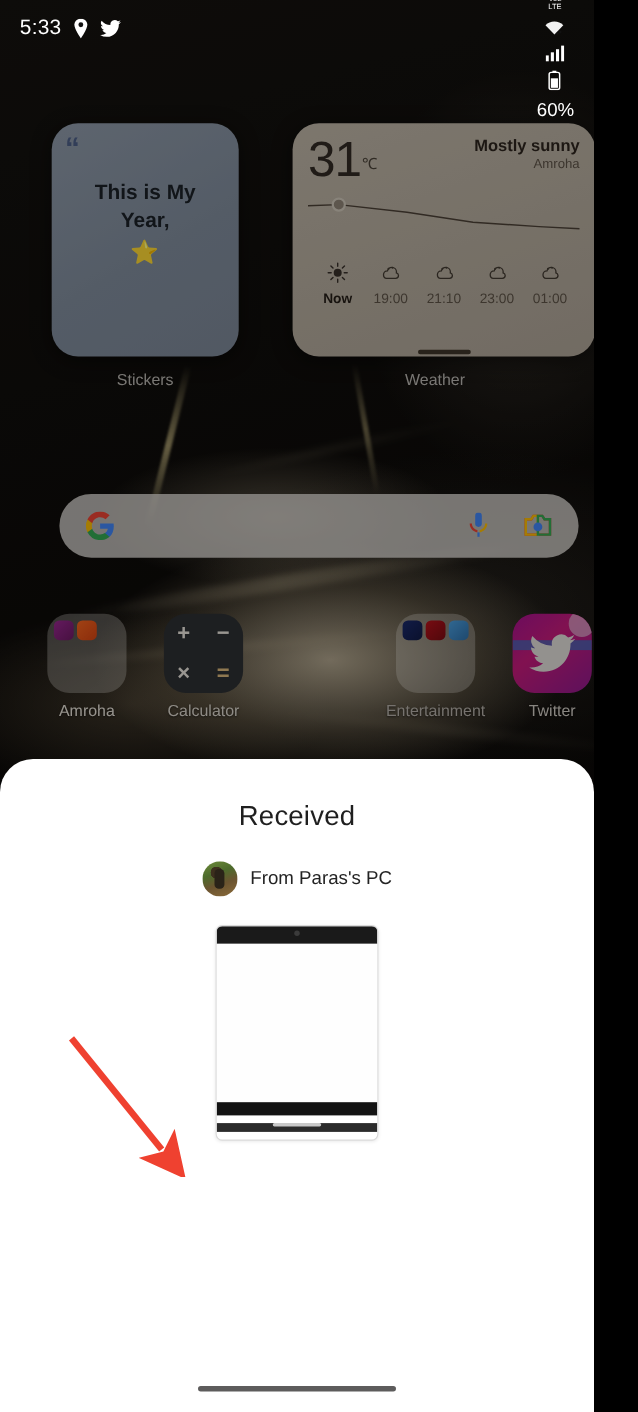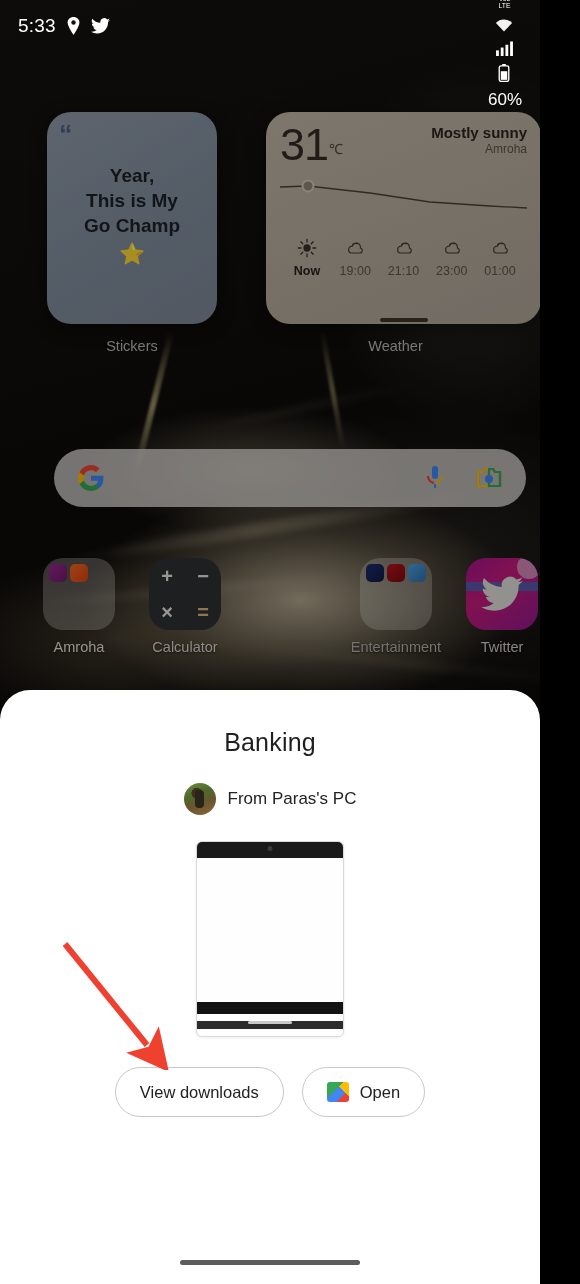--- a/index.html
+++ b/index.html
@@ -332,23 +332,22 @@
       </span>
       <span class="sb-pct">60%</span>
     </div>
   </div>
 
   <div class="widget-row">
 
     <div class="w-stickers">
       <div class="quote-mark">“</div>
       <div class="sticker-text">
+        <div>This is My</div>
         <div>Year,</div>
-        <div>This is My</div>
-        <div>Go Champ</div>
       </div>
       <div class="sticker-emoji">⭐</div>
     </div>
 
     <div class="w-weather">
       <div class="wx-top">
         <div>
           <span class="wx-temp">31</span><span class="wx-unit">℃</span>
         </div>
         <div>
@@ -492,46 +491,37 @@
         </div>
         <div class="tw-dot"></div>
       </div>
       <div class="app-label">Twitter</div>
     </div>
   </div>
 
   <div class="scrim"></div>
 
   <div class="sheet">
-    <div class="sheet-title">Banking</div>
+    <div class="sheet-title">Received</div>
 
     <div class="sender">
       <div class="avatar"></div>
       <div class="sender-name">From Paras's PC</div>
     </div>
 
     <div class="thumb-wrap">
       <div class="thumb-top">
         <div class="thumb-notch"></div>
       </div>
       <div class="thumb-body"></div>
       <div class="thumb-dark1"></div>
       <div class="thumb-dark2"></div>
       <div class="thumb-bar"></div>
     </div>
 
-    <div class="btn-row">
-      <div class="btn">
-        <span>View downloads</span>
-      </div>
-      <div class="btn">
-        <span class="gphoto"></span>
-        <span>Open</span>
-      </div>
-    </div>
   </div>
 
   <svg class="arrow-svg" width="140" height="135" viewBox="0 0 140 135">
     <defs>
       <marker id="ah" markerWidth="7" markerHeight="7" refX="1.2" refY="3.5" orient="auto">
         <path d="M0,0 L7,3.5 L0,7 L1.6,3.5 z" fill="#ef4130"></path>
       </marker>
     </defs>
     <line x1="10" y1="9" x2="92" y2="110" stroke="#ef4130" stroke-width="6" marker-end="url(#ah)"></line>
   </svg>

